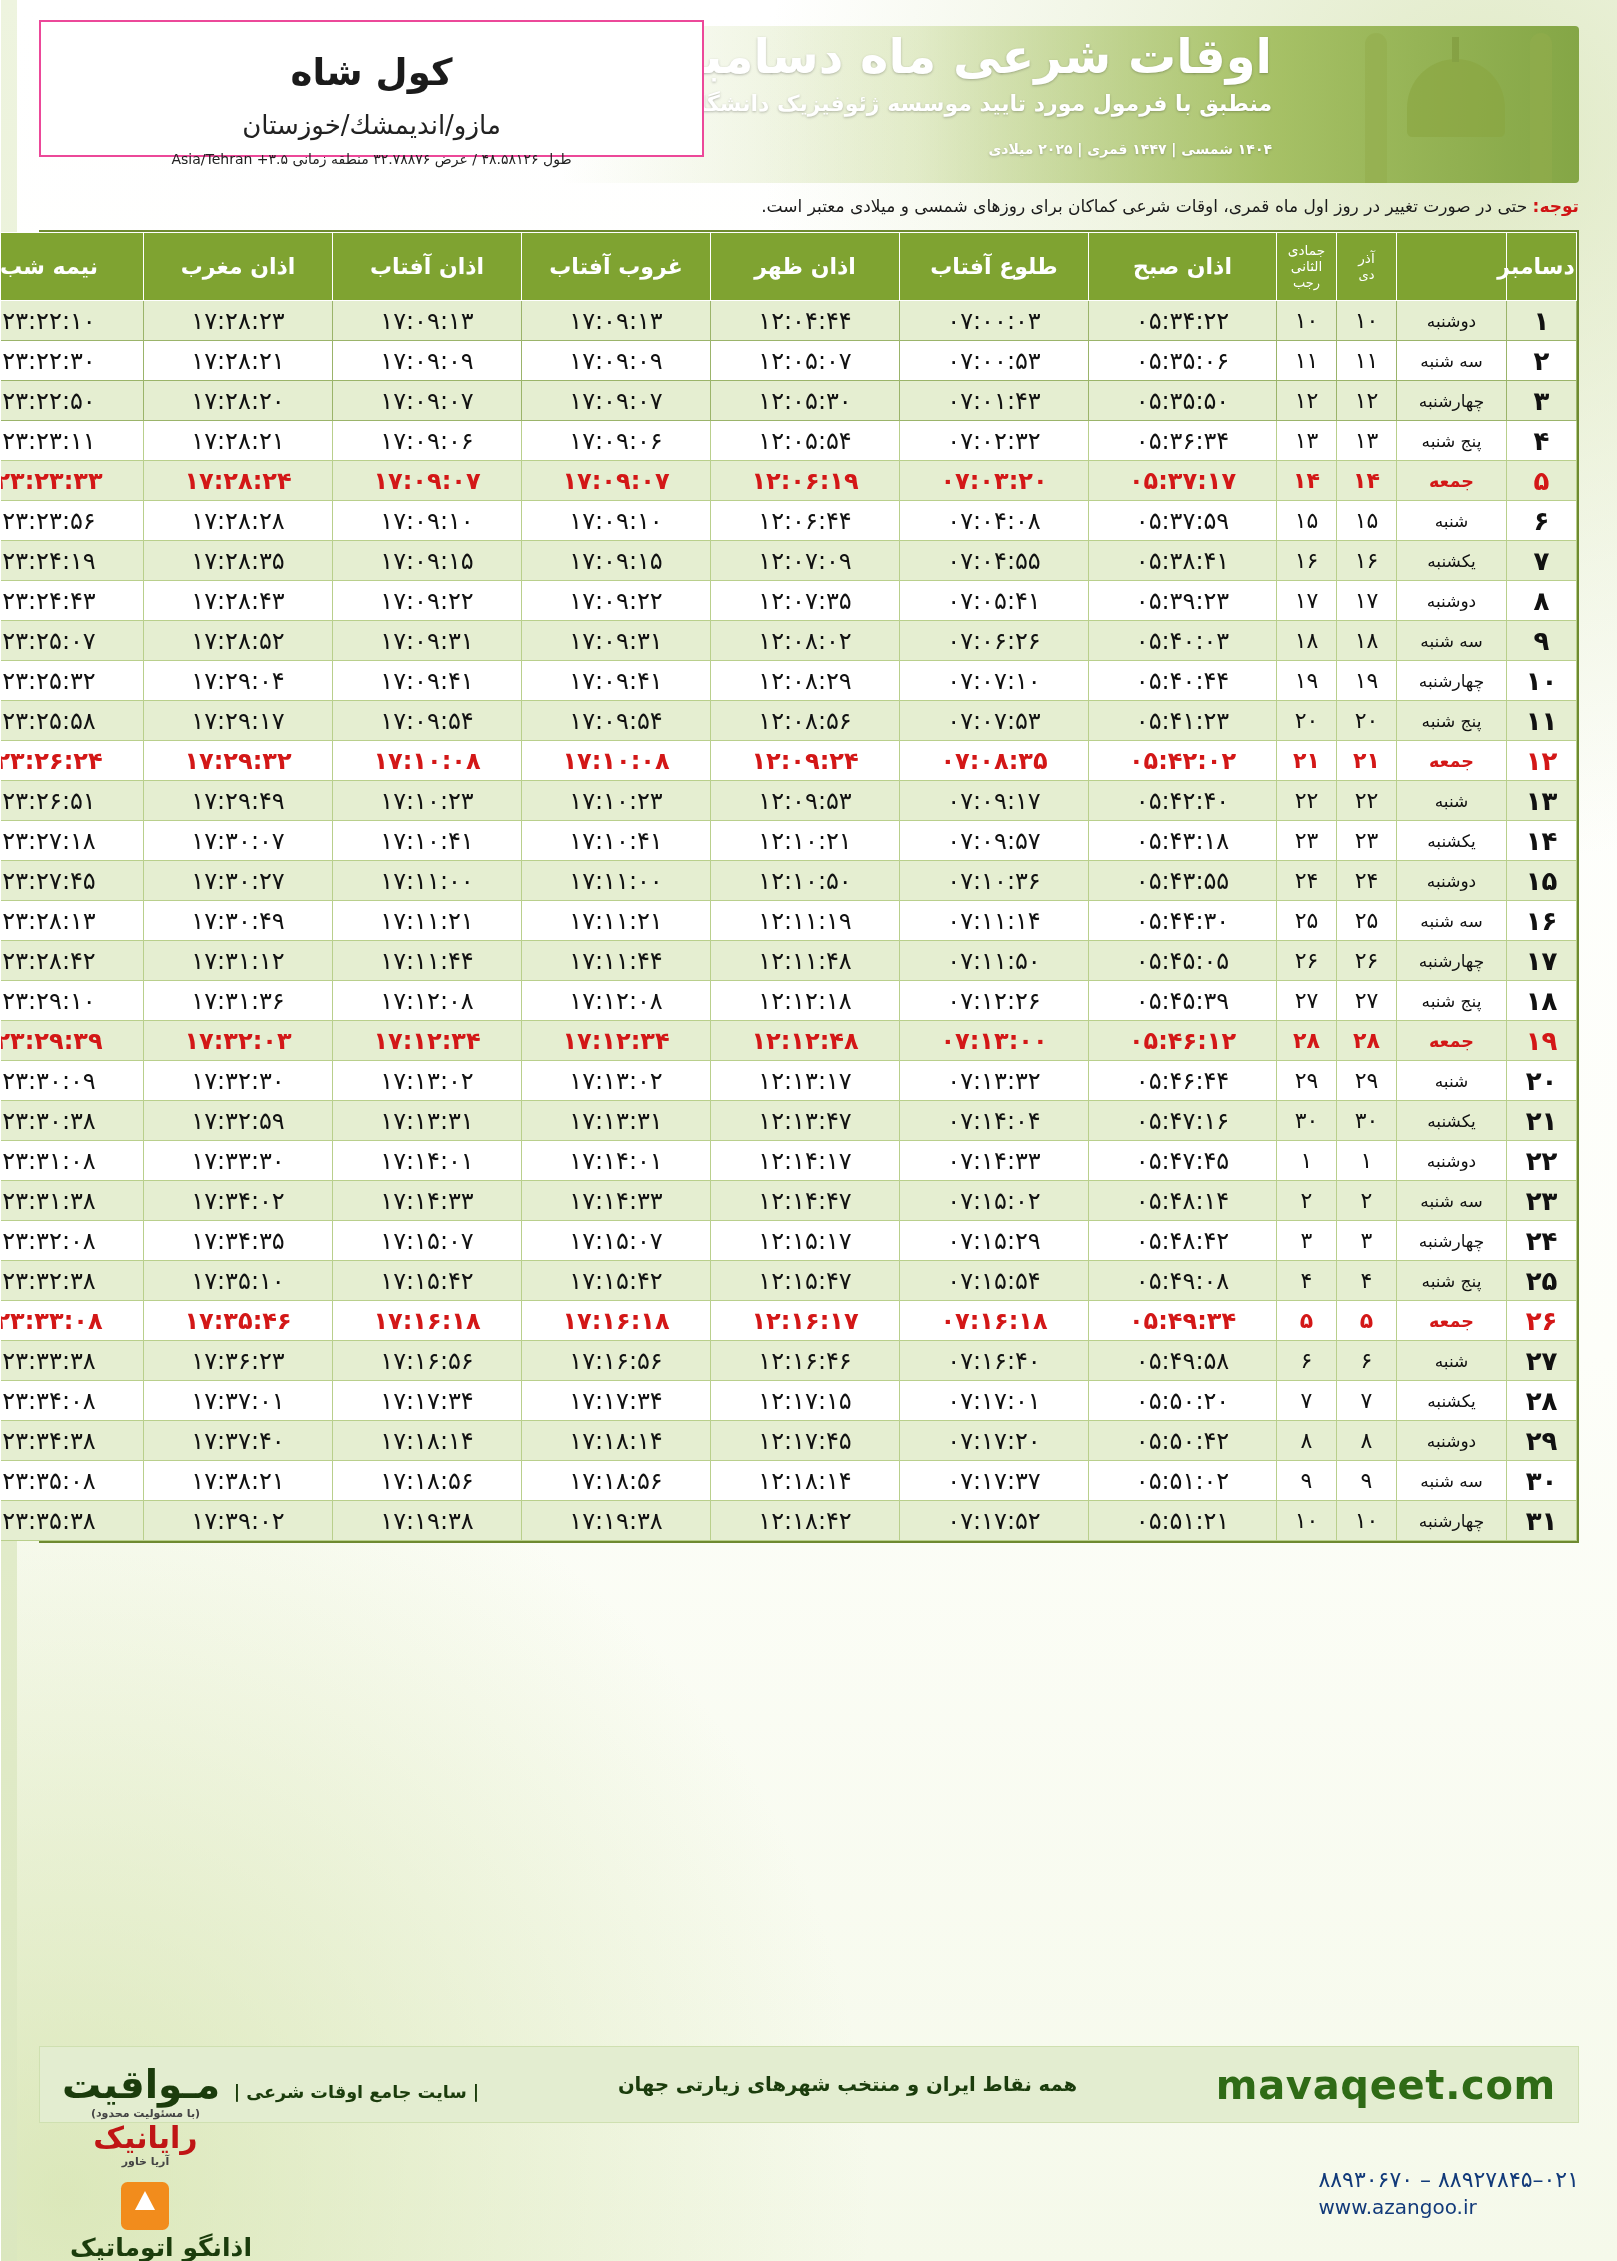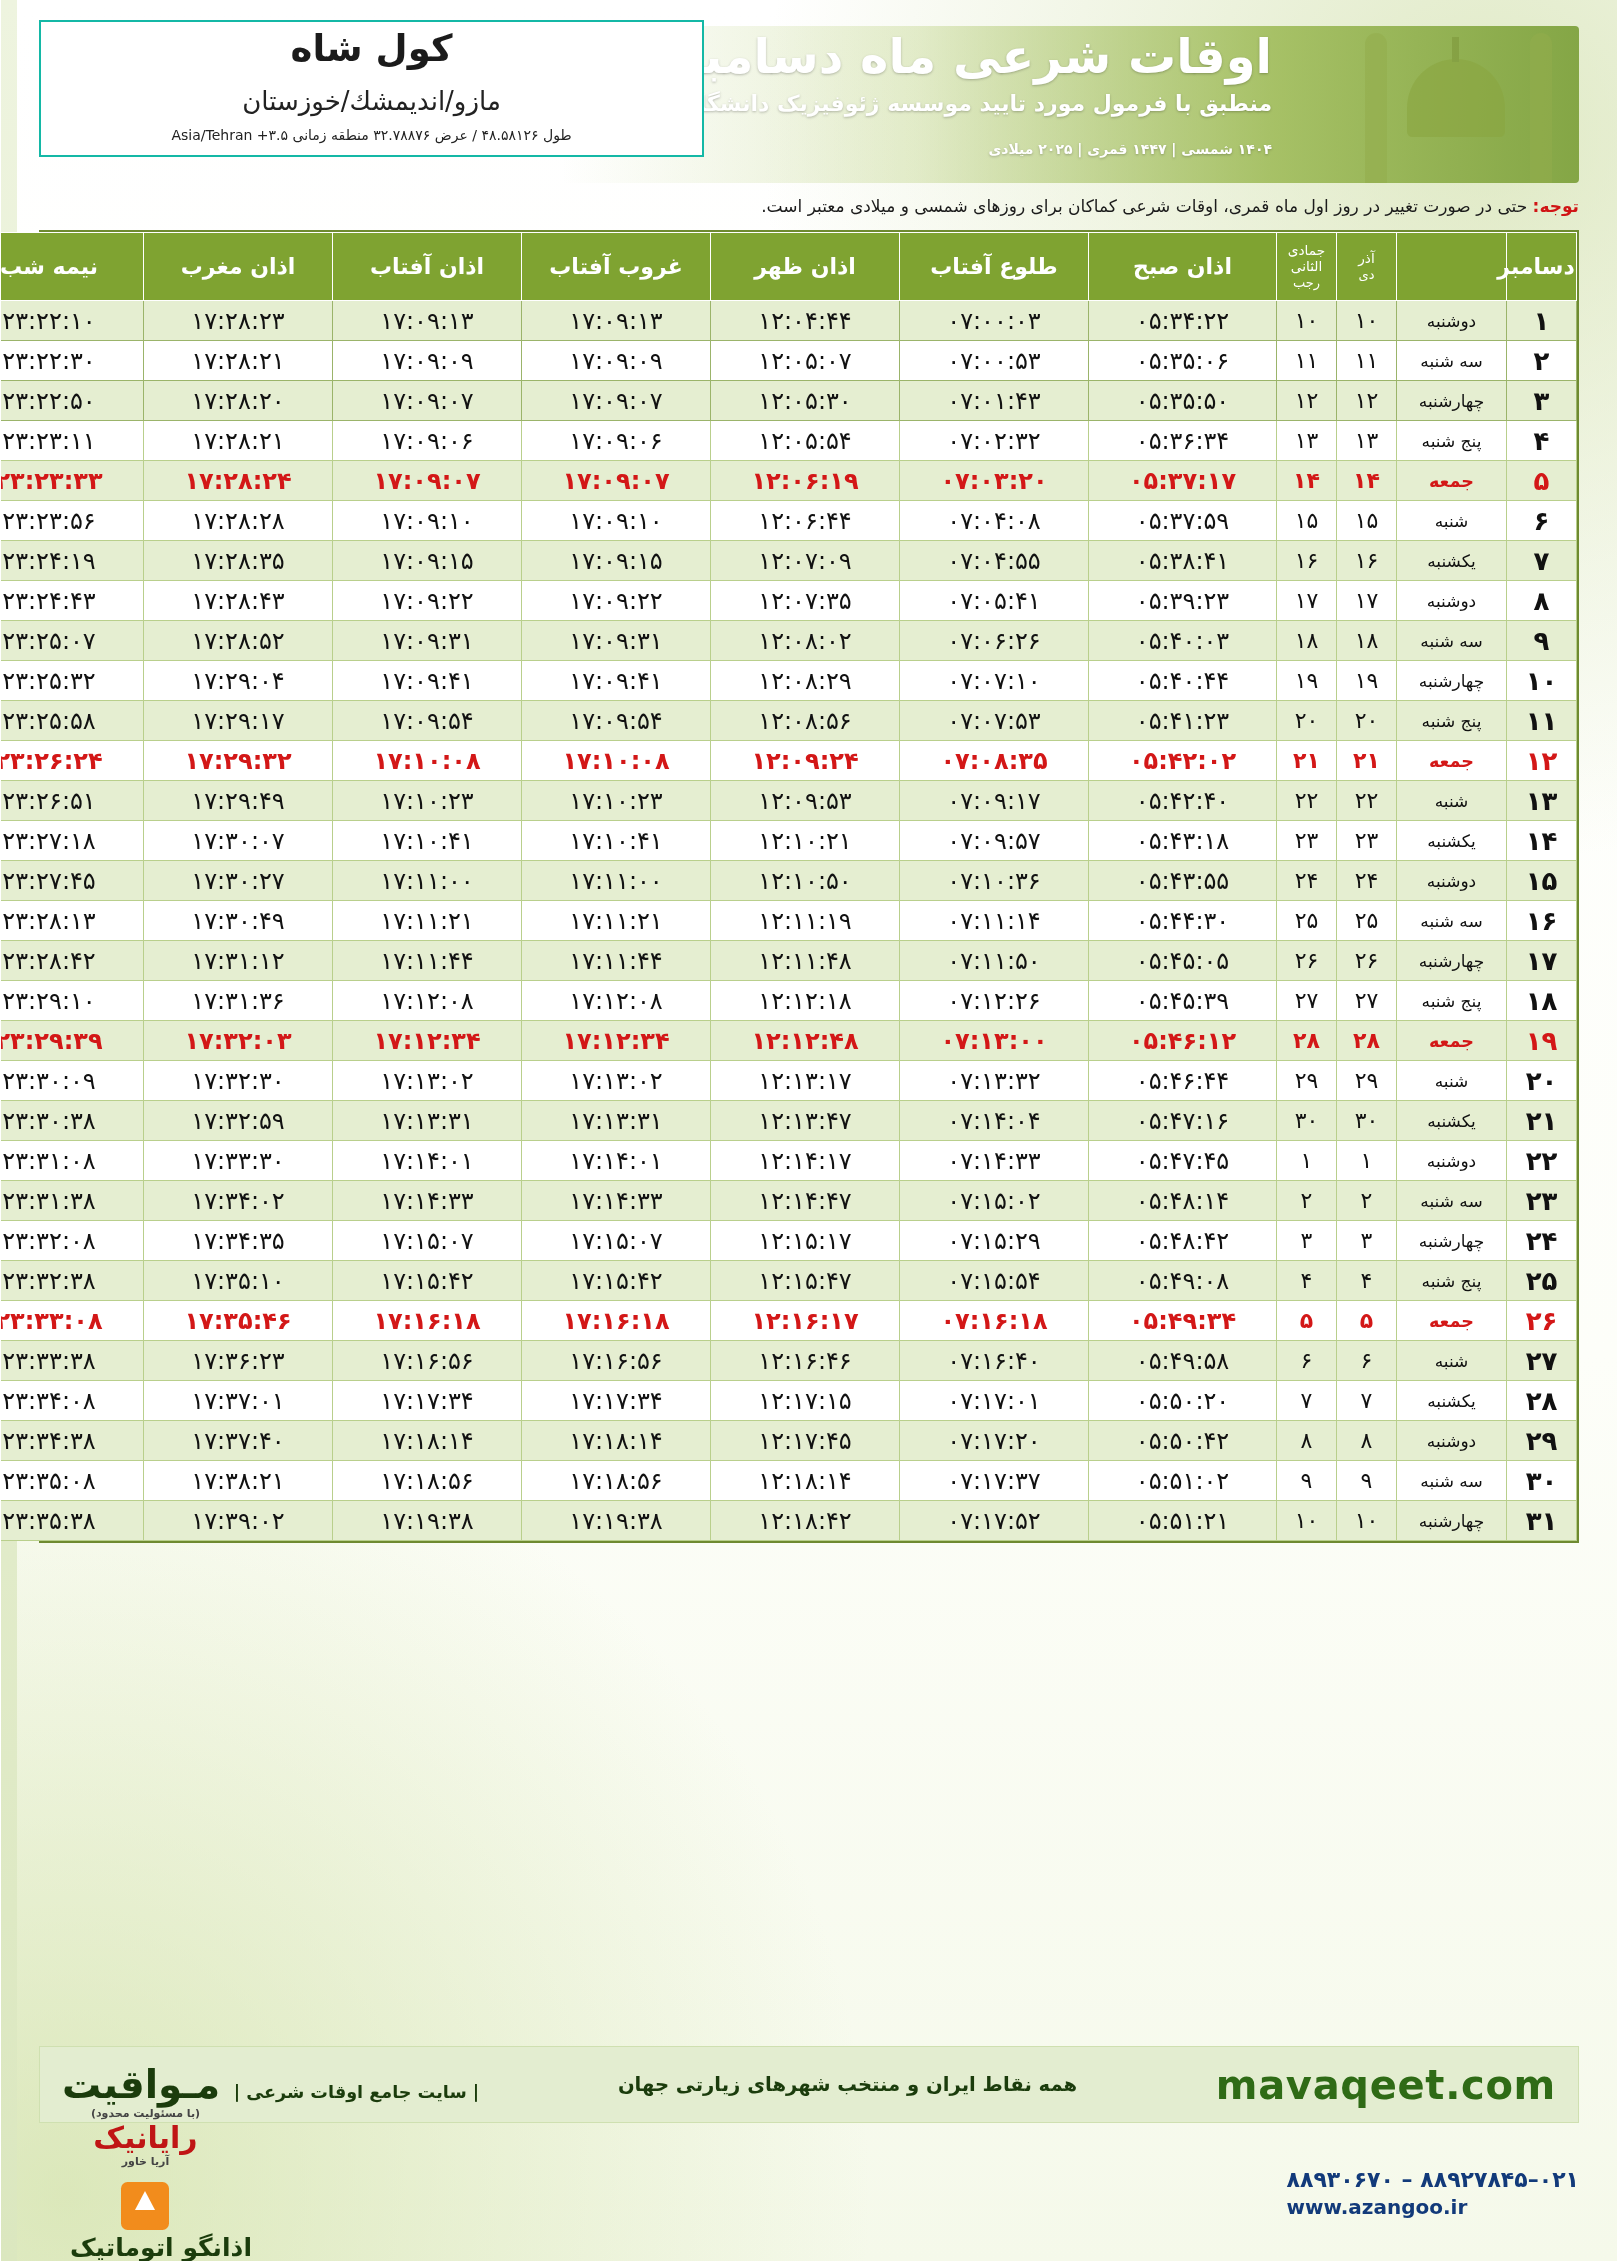--- a/index.html
+++ b/index.html
@@ -55,22 +55,22 @@
     position:absolute; top:5.2px; right:307px; text-align:right; color:#ffffff;
     text-shadow: 0 1.3px 2.6px rgba(0,0,0,0.25);
   }
   .title-main { font-size:48px; font-weight:bold; line-height:1.05; }
   .title-sub { font-size:22px; font-weight:bold; margin-top:9px; }
   .title-years { font-size:14px; font-weight:bold; margin-top:25px; color:#ffffff; }
 
   
   .loc-box {
     position:absolute; top:19.6px; left:39px; width:665px; height:137px;
-    border:2px solid #14b8a6; background:#ffffff; text-align:center;
-    padding-top:5px;
+    border:2px solid #ec4899; background:#ffffff; text-align:center;
+    padding-top:29px;
   }
   .loc-city { font-size:37px; font-weight:bold; color:#1b1b1b; }
   .loc-region { font-size:26px; color:#222; margin-top:16px; }
   .loc-coords { font-size:14px; color:#222; margin-top:11.7px; direction:rtl; }
 
   
   .note {
     position:absolute; top:196px; left:39px; right:39px;
     font-size:17px; text-align:right; color:#1b1b1b;
   }
@@ -114,21 +114,21 @@
   }
   .site-name { font-size:40px; font-weight:bold; color:#2f6b16; letter-spacing:0.7px; }
   .footer-mid { font-size:19.6px; color:#1b3c0c; font-weight:bold; }
   .footer-brand { font-size:39px; font-weight:bold; color:#1b3c0c; }
   .footer-brand .small { font-size:17.6px; font-weight:bold; }
 
   .footer-bottom {
     position:absolute; left:39px; right:39px; top:2144px; height:98px;
     display:flex; align-items:center; justify-content:space-between;
   }
-  .fb-left { text-align:left; color:#123a7a; font-size:22px; font-weight:bold; line-height:1.35; }
+  .fb-left { text-align:left; color:#123a7a; font-size:22px; font-weight:normal; line-height:1.35; }
   .fb-left .web { font-size:20px; }
   .fb-mid { text-align:center; color:#c01515; font-size:19px; font-weight:bold; line-height:1.5; }
   .fb-right { display:flex; align-items:center; gap:14.4px;flex-direction:column; }
   .logo-rayaneh { text-align:center; color:#c01515; font-weight:bold; }
   .logo-rayaneh .big { font-size:30px; }
   .logo-rayaneh .tiny { font-size:11px; color:#444; display:block; }
   .logo-azangoo { text-align:center; }
   .logo-azangoo .mark {
     width:48px; height:48px; margin:0 auto 2.6px; background:#f28c1c;
     border-radius:6.5px; position:relative;

